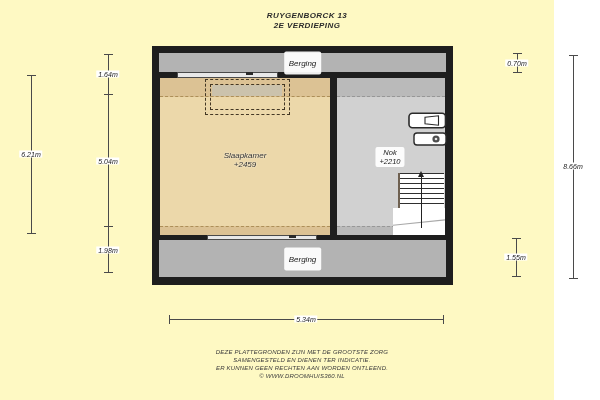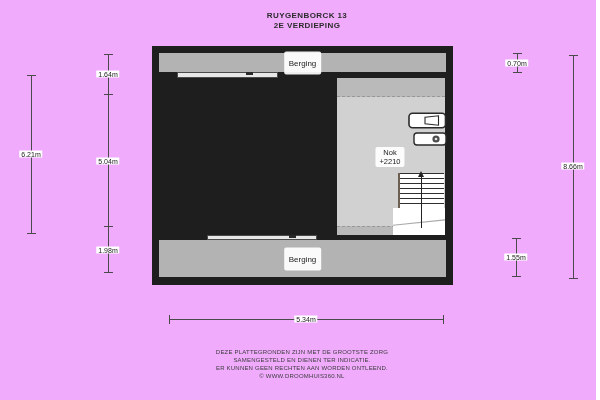--- a/index.html
+++ b/index.html
@@ -1,17 +1,17 @@
 <!DOCTYPE html>
 <html style="--wall: #1e1e1e; --slaapkamer-floor: #ecd8aa; --slaapkamer-low-ceiling: #dcc294; --nok-floor: #d1d1d1; --nok-low-ceiling: #bababa; --berging-floor: #b3b3b3; --dimension-line: #4a4a4a;"><head>
 <meta charset="utf-8">
 <style>
   html,body{margin:0;padding:0;}
   body{width:600px;height:400px;background:#fff;font-family:"Liberation Sans",sans-serif;overflow:hidden;}
-  .page{position:relative;width:596px;height:400px;background:#f0abfc;}
+  .page{position:relative;width:554px;height:400px;background:#fef9c3;font-style:italic;}
 
   
   .title{position:absolute;top:11px;left:0;width:614px;text-align:center;
          font-size:8px;font-weight:bold;color:#2b2b2b;letter-spacing:.4px;line-height:10px;}
 
   
   .plan{position:absolute;left:152px;top:46px;width:301px;height:239px;background:var(--wall,#1e1e1e);}
   .room{position:absolute;}
   .berging-top{left:7px;top:7px;width:287px;height:19px;background:var(--berging-floor,#b3b3b3);}
   .berging-bottom{left:7px;top:194px;width:287px;height:37px;background:var(--berging-floor,#b3b3b3);}
@@ -80,20 +80,31 @@
     <div>RUYGENBORCK 13</div>
     <div>2E VERDIEPING</div>
   </div>
 
   <div class="plan">
 
     <div class="room berging-top">
       <span class="room-tag">Berging</span>
     </div>
 
+    <div class="room slaapkamer">
+      <div class="strip strip-top beige"></div>
+      <div class="strip strip-bottom beige"></div>
+      <div class="dormer-glass"></div>
+      <div class="dormer-outer"></div>
+      <div class="dormer-inner"></div>
+      <div class="room-label" style="left:85px;top:82px;">
+        <div>Slaapkamer</div>
+        <div>+2459</div>
+      </div>
+    </div>
 
     <div class="room nok">
       <div class="strip strip-top gray"></div>
       <div class="strip strip-bottom gray"></div>
 
       <div class="stairs"></div>
       <div class="stairwell">
           <i></i>
         </div>
       <div class="stair-line"></div>

